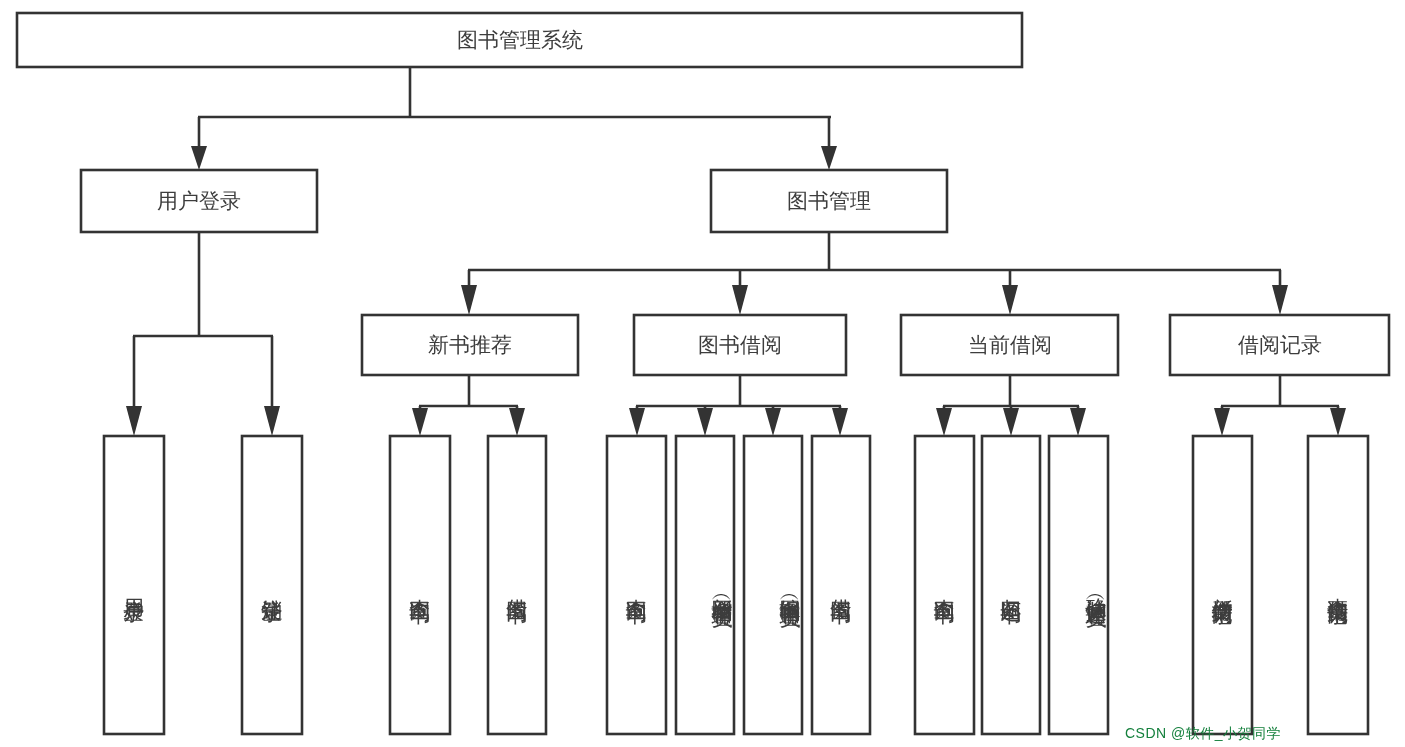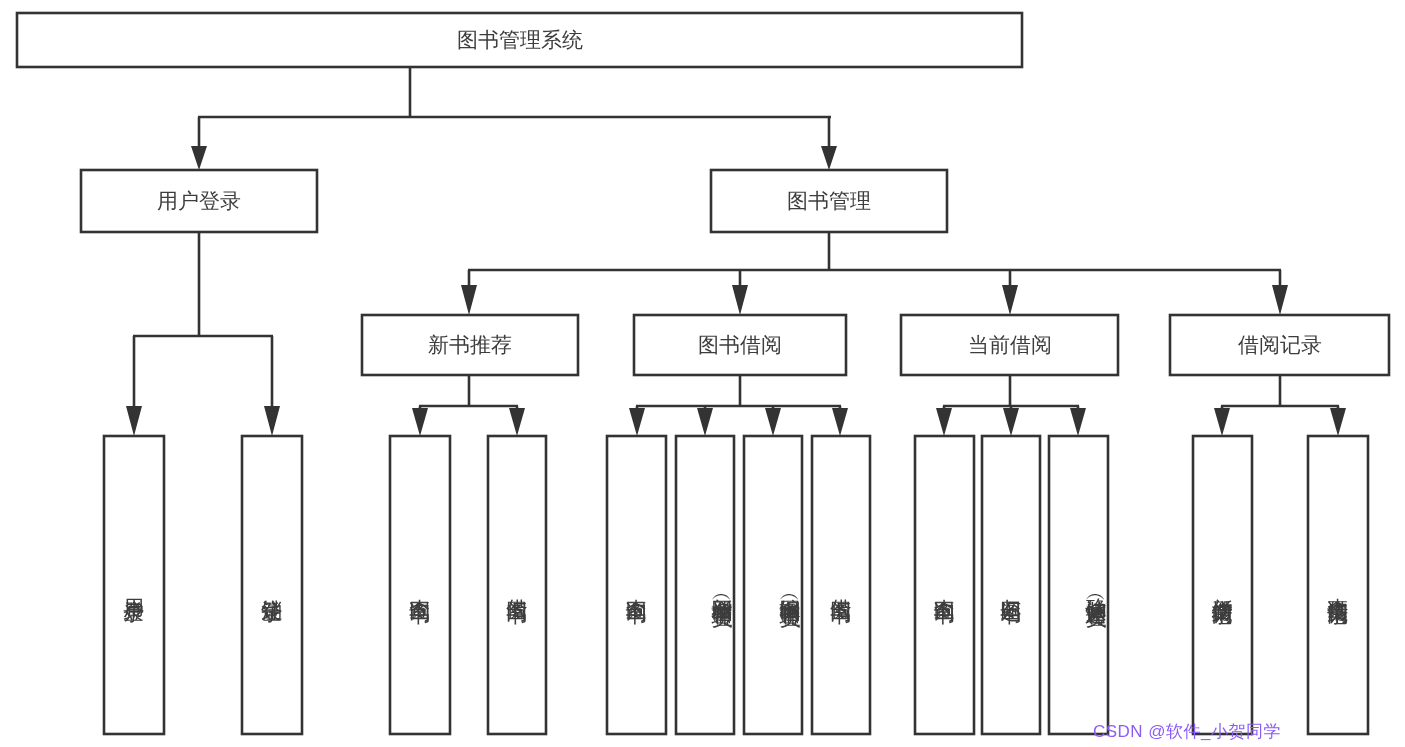--- a/index.html
+++ b/index.html
@@ -62,22 +62,22 @@
     color: #3d3d3d;
     letter-spacing: 1.5px;
     white-space: nowrap;
     pointer-events: none;
   }
   .watermark {
     position: absolute;
     right: 8px;
     bottom: 4px;
     font-family: "Liberation Sans", "DejaVu Sans", sans-serif;
-    font-size: 17px;
-    color: #8b5cf6;
+    font-size: 14px;
+    color: #15803d;
     letter-spacing: 0.5px;
     white-space: nowrap;
   }
 </style>
 </head>
 <body>
 
 <div id="diagram-root">
 
   <svg id="diagram-canvas" viewBox="0 0 1405 747">

